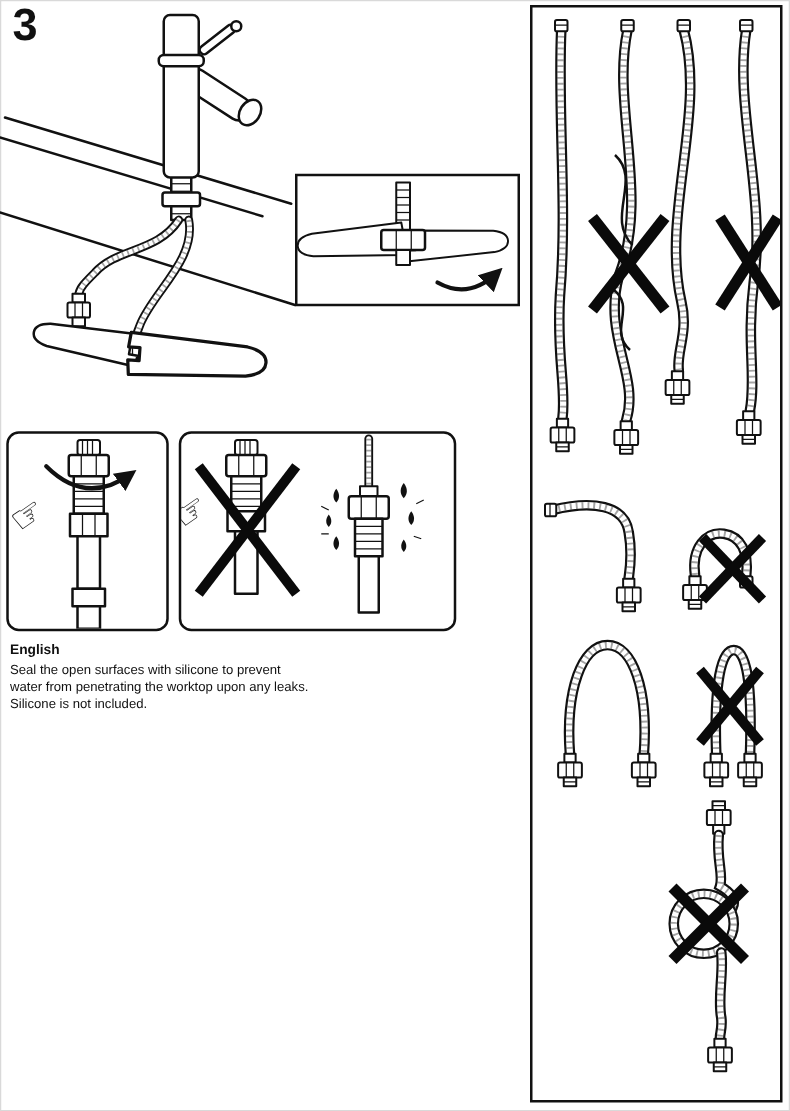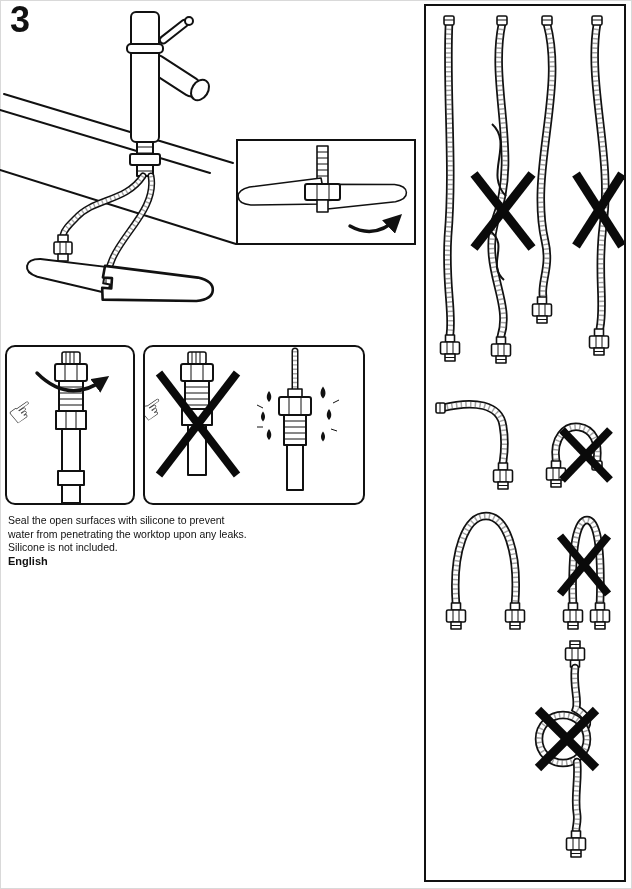--- a/index.html
+++ b/index.html
@@ -210,22 +210,22 @@
           <line x1="112" y1="58" x2="118" y2="61" class="thin"></line>
           <line x1="188" y1="56" x2="194" y2="53" class="thin"></line>
           <line x1="112" y1="80" x2="118" y2="80" class="thin"></line>
           <line x1="186" y1="82" x2="192" y2="84" class="thin"></line>
         </g>
       </g>
     </svg>
   </div>
 
   <div id="textblock" class="abs">
+    <p id="lang">English</p>
     <p id="body-text">Seal the open surfaces with silicone to prevent water from penetrating the worktop upon any leaks. Silicone is not included.</p>
-    <p id="lang">English</p>
   </div>
 
   <div id="hose-frame" class="abs" style="left:424px;top:4px;width:202px;height:878px">
     <svg width="198" height="874" viewBox="0 0 198 874">
       <defs>
         <g id="fit">
           <rect x="-4.5" y="-1" width="9" height="7" class="fw15"></rect>
           <rect x="-9.5" y="6" width="19" height="12" rx="1.5" class="fw15"></rect>
           <line x1="-3" y1="6" x2="-3" y2="18" class="thin"></line>
           <line x1="3" y1="6" x2="3" y2="18" class="thin"></line>

